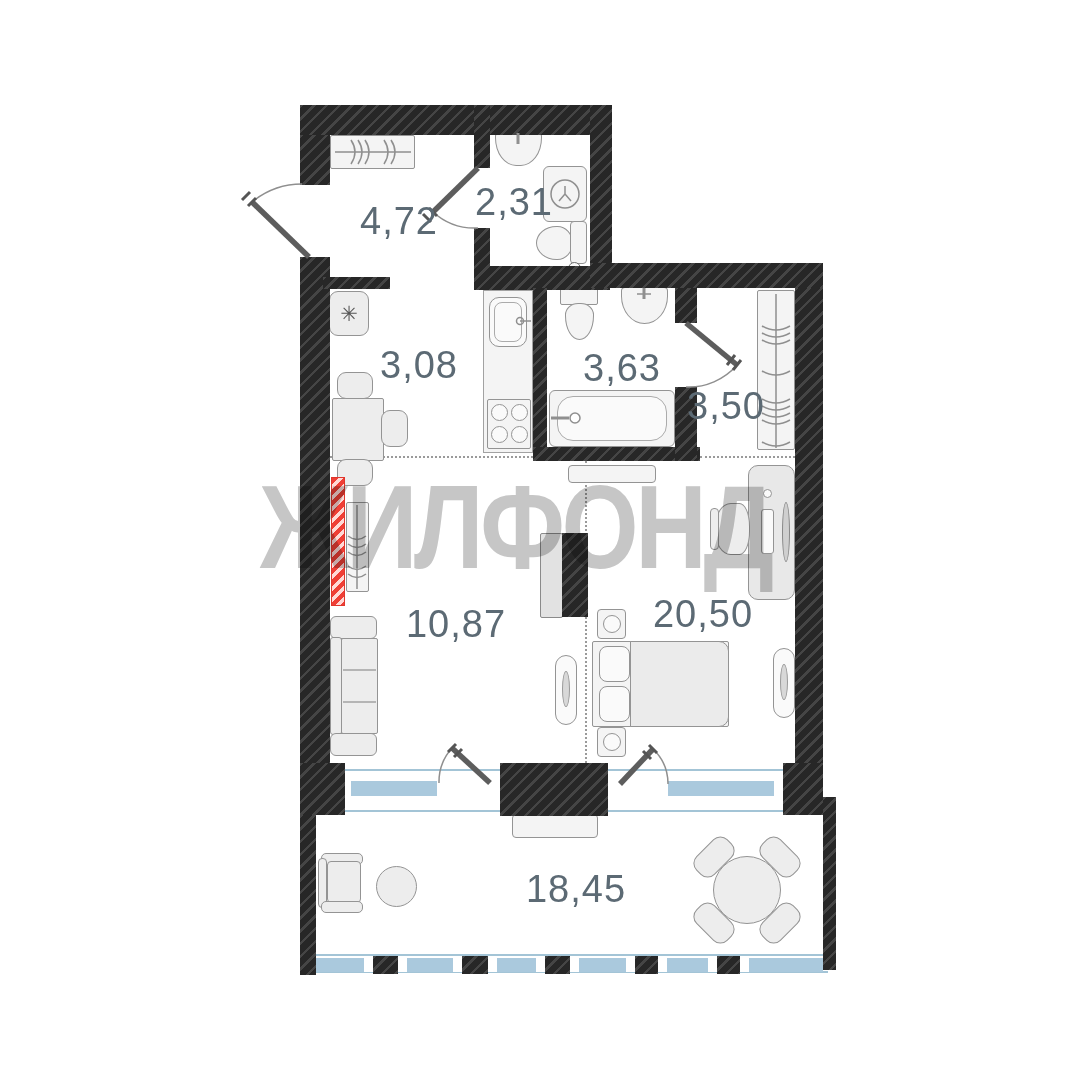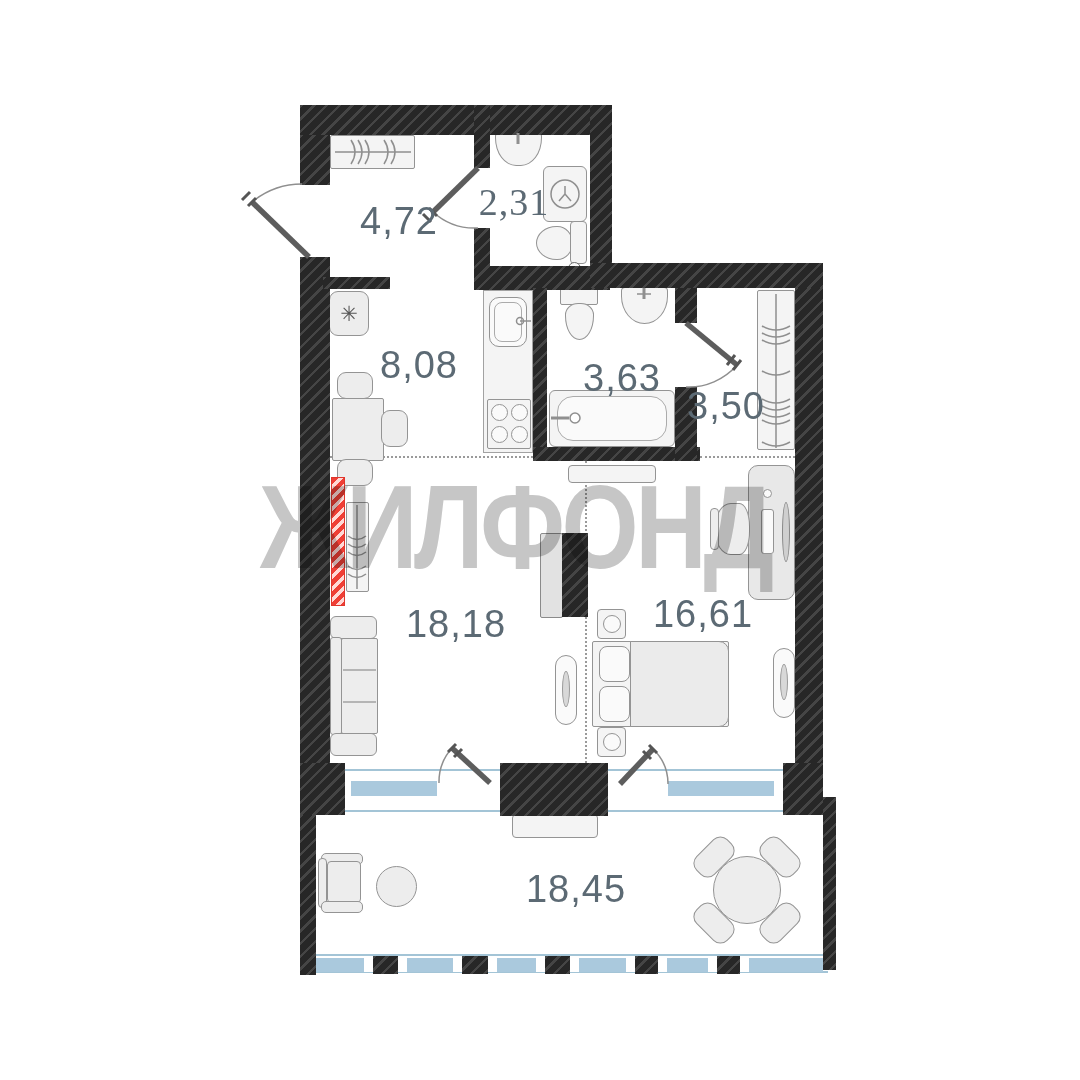--- a/index.html
+++ b/index.html
@@ -229,23 +229,23 @@
     <g class="thin">
       <path d="M518,133 V144" style="stroke-width:3"></path>
     </g>
     <g class="thin">
       <path d="M644,288 V299" style="stroke-width:3"></path>
       <path d="M637,294 H651"></path>
     </g>
   </svg>
 
   <div class="label" style="left:399px;top:221px;">4,72</div>
-  <div class="label" style="left:514px;top:202px;font-family:Liberation Serif, serif;">2,31</div>
-  <div class="label" style="left:419px;top:365px;">8,08</div>
-  <div class="label" style="left:622px;top:378px;">3,63</div>
+  <div class="label" style="left:514px;top:202px;">2,31</div>
+  <div class="label" style="left:419px;top:365px;">3,08</div>
+  <div class="label" style="left:622px;top:368px;">3,63</div>
   <div class="label" style="left:726px;top:406px;">3,50</div>
-  <div class="label" style="left:456px;top:624px;">18,18</div>
-  <div class="label" style="left:703px;top:614px;">16,61</div>
+  <div class="label" style="left:456px;top:624px;">10,87</div>
+  <div class="label" style="left:703px;top:614px;">20,50</div>
   <div class="label" style="left:576px;top:889px;">18,45</div>
 
   <div class="watermark">ЖИЛФОНД</div>
 
 </div>
 
 </body></html>

